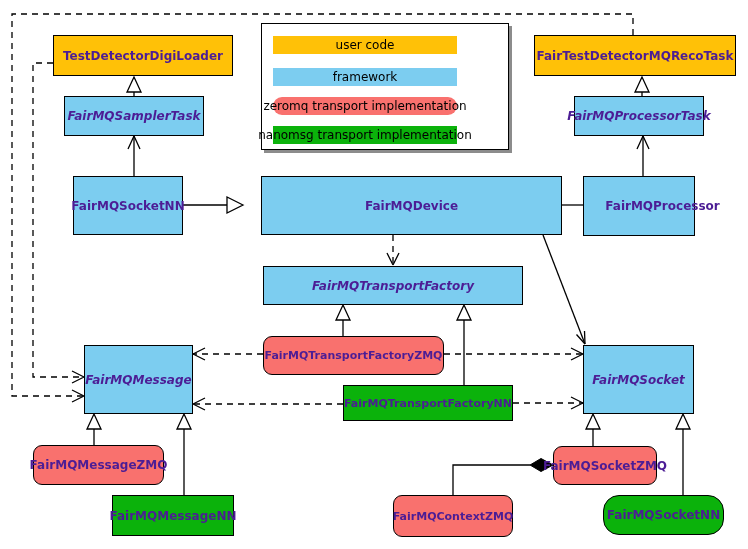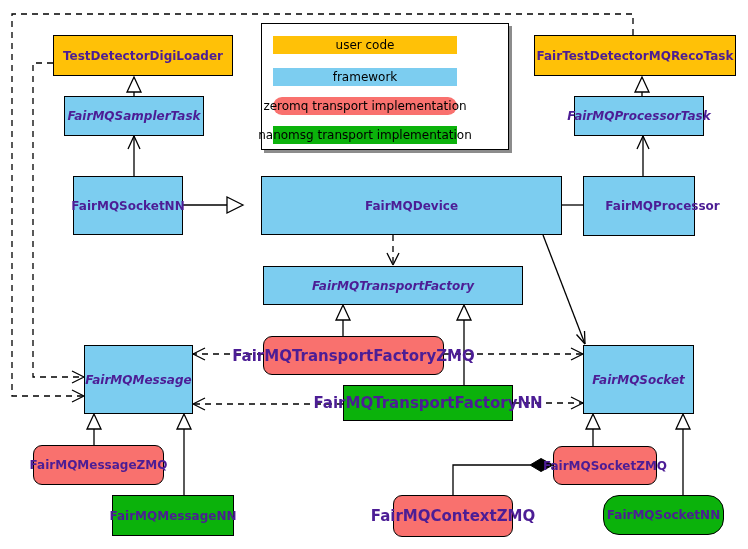--- a/index.html
+++ b/index.html
@@ -11,21 +11,21 @@
   .connectors path, .connectors line, .connectors polyline{
     fill:none;stroke:#000;stroke-width:1.3;
   }
   .connectors .dashed{stroke-dasharray:6 5;}
   .connectors .tri{fill:#fff;stroke:#000;stroke-width:1.3;}
   .connectors .diamond{fill:#000;stroke:#000;}
   .node{
     position:absolute;border:1.3px solid #000;display:flex;align-items:center;justify-content:center;
     font-weight:bold;font-size:12px;color:#4c1d95;white-space:nowrap;box-sizing:border-box;
   }
-  .node.small{font-size:15px;}
+  .node.small{font-size:11px;}
   .abstract{font-style:italic;}
   .bg-user{background:var(--c-user_code,#FFC107);}
   .bg-fw{background:var(--c-framework,#7CCDF0);}
   .bg-zmq{background:var(--c-zeromq,#F9716E);border-radius:9px;}
   .bg-nn{background:var(--c-nanomsg,#0BB20B);}
   .legend{
     position:absolute;left:261px;top:23px;width:248px;height:127px;background:#fff;
     border:1.5px solid #000;box-sizing:border-box;box-shadow:3px 3px 0 rgba(0,0,0,0.45);
   }
   .lg-bar{

